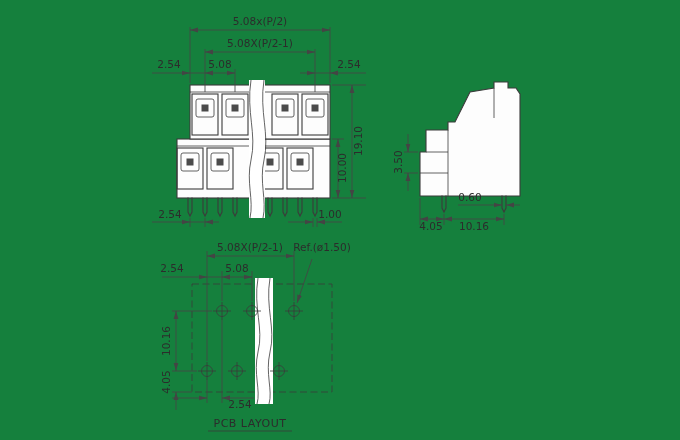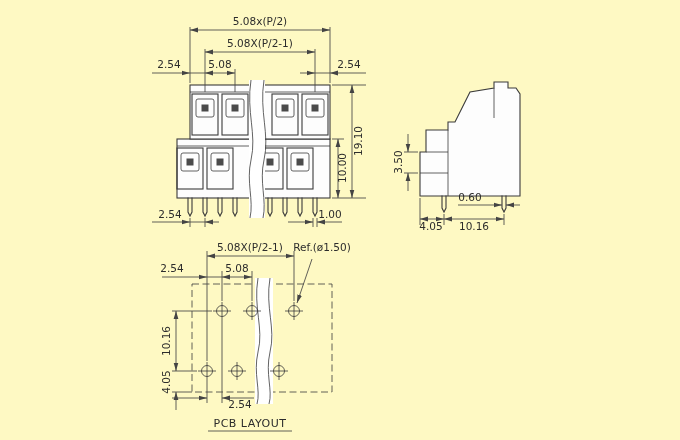--- a/index.html
+++ b/index.html
@@ -1,16 +1,16 @@
 <!DOCTYPE html>
 <html><head>
 <meta charset="utf-8">
 <style>
   html,body{margin:0;padding:0;background:#ffffff;}
-  .page{width:680px;height:440px;position:relative;background:#fef9c3;}
+  .page{width:680px;height:440px;position:relative;background:#15803d;}
   svg{display:block;}
   .ln{stroke:#3b3b3b;stroke-width:1.1;fill:none;stroke-linejoin:miter;stroke-linecap:square;}
   .thin{stroke:#3b3b3b;stroke-width:0.8;fill:none;}
   .dims line,.dims path{stroke:#444;stroke-width:0.85;fill:none;}
   .dash{stroke-dasharray:7 3.5;}
   .white{fill:#ffffff;stroke:none;}
   .slot{fill:#4a4a4a;stroke:none;}
   .cellfill{fill:#fdfdfd;}
   text{font-family:"DejaVu Sans","Liberation Sans",sans-serif;font-size:10.5px;fill:#2c2c2c;}
   .ttl{font-size:11px;letter-spacing:0.5px;}

